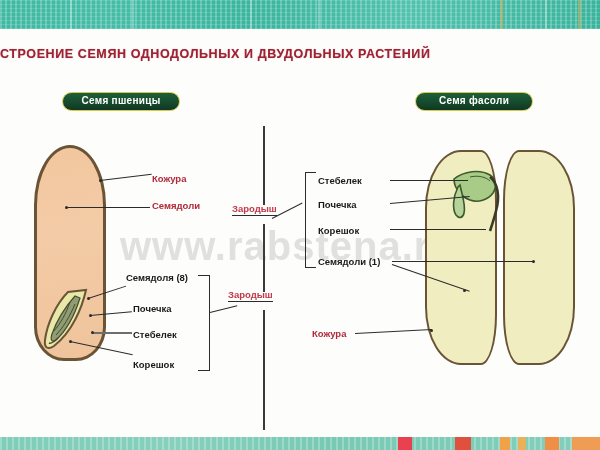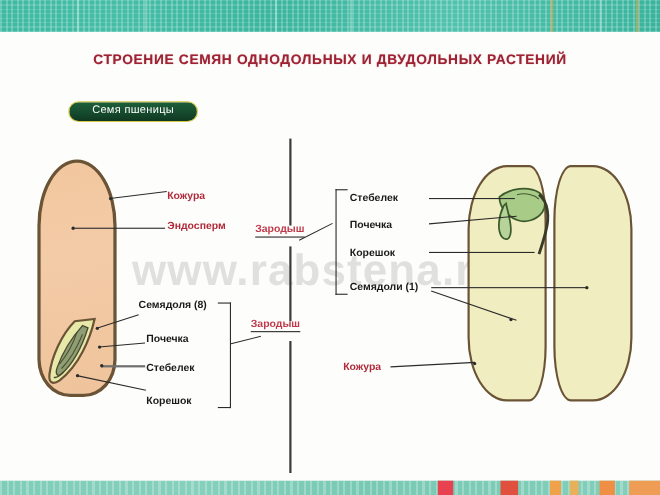--- a/index.html
+++ b/index.html
@@ -53,39 +53,38 @@
     position: absolute;
     top: 0;
     height: 13px;
   }
   
   .title {
     position: absolute;
     top: 47px;
     left: 0;
     width: 600px;
-    text-align: center;
     font-family: "Liberation Sans", sans-serif;
     font-size: 12.5px;
     font-weight: bold;
     letter-spacing: .6px;
     color: #9e2233;
     text-shadow: 0 0 1px rgba(158,34,51,.5);
   }
   
   .badge {
     position: absolute;
     height: 19px;
     border-radius: 10px;
     background: linear-gradient(180deg, #1d5f3a 0%, #164b2e 55%, #0f3820 100%);
     border: 1.5px solid #d8c84a;
     box-sizing: border-box;
     color: #ffffff;
     font-size: 10px;
-    font-weight: normal;
+    font-weight: bold;
     line-height: 16px;
     text-align: center;
     letter-spacing: .3px;
   }
   .badge-wheat { left: 62px; top: 92px; width: 118px; }
   .badge-bean  { left: 415px; top: 92px; width: 118px; }
 
   
   .watermark {
     position: absolute;
@@ -200,20 +199,21 @@
     <div class="streak" style="left:250px;"></div>
     <div class="streak" style="left:318px;"></div>
     <div class="streak gold" style="left:500px;"></div>
     <div class="streak" style="left:545px;"></div>
     <div class="streak gold" style="left:578px;"></div>
   </div>
 
   <div class="title">СТРОЕНИЕ СЕМЯН ОДНОДОЛЬНЫХ И ДВУДОЛЬНЫХ РАСТЕНИЙ</div>
 
   <div class="badge badge-wheat">Семя пшеницы</div>
+  <div class="badge badge-bean">Семя фасоли</div>
 
   <div class="watermark">www.rabstena.ru</div>
 
   <div class="divider" style="top:126px; height:79px;"></div>
   <div class="divider" style="top:224px; height:68px;"></div>
   <div class="divider" style="top:310px; height:120px;"></div>
 
   <div class="seed-wheat"></div>
 
   <svg class="wheat-embryo" viewBox="0 0 52 68">
@@ -232,21 +232,21 @@
   <div class="lead" style="left:88px; top:298px; width:40px; transform:rotate(-18deg);"></div>
   <div class="dot" style="left:87px; top:297px;"></div>
   <div class="lead" style="left:90px; top:315px; width:42px; transform:rotate(-5deg);"></div>
   <div class="dot" style="left:89px; top:314px;"></div>
   <div class="lead" style="left:92px; top:332px; width:40px; height:1.6px; background:#6e6e6e;"></div>
   <div class="dot" style="left:91px; top:331px;"></div>
   <div class="lead" style="left:70px; top:341px; width:64px; transform:rotate(12deg);"></div>
   <div class="dot" style="left:69px; top:340px;"></div>
 
   <div class="lbl lbl-red" style="left:152px; top:173px;">Кожура</div>
-  <div class="lbl lbl-red" style="left:152px; top:200px;">Эндосперм</div>
+  <div class="lbl lbl-red" style="left:152px; top:200px;">Семядоли</div>
 
   <div class="lbl lbl-black" style="left:126px; top:272px;">Семядоля (8)</div>
   <div class="lbl lbl-black" style="left:133px; top:303px;">Почечка</div>
   <div class="lbl lbl-black" style="left:133px; top:329px;">Стебелек</div>
   <div class="lbl lbl-black" style="left:133px; top:359px;">Корешок</div>
 
   <div class="bracket bracket-right" style="left:198px; top:275px; width:12px; height:96px;"></div>
 
   <div class="lbl lbl-red-u" style="left:228px; top:289px;">Зародыш</div>
   <div class="lead" style="left:210px; top:312px; width:28px; transform:rotate(-14deg);"></div>

